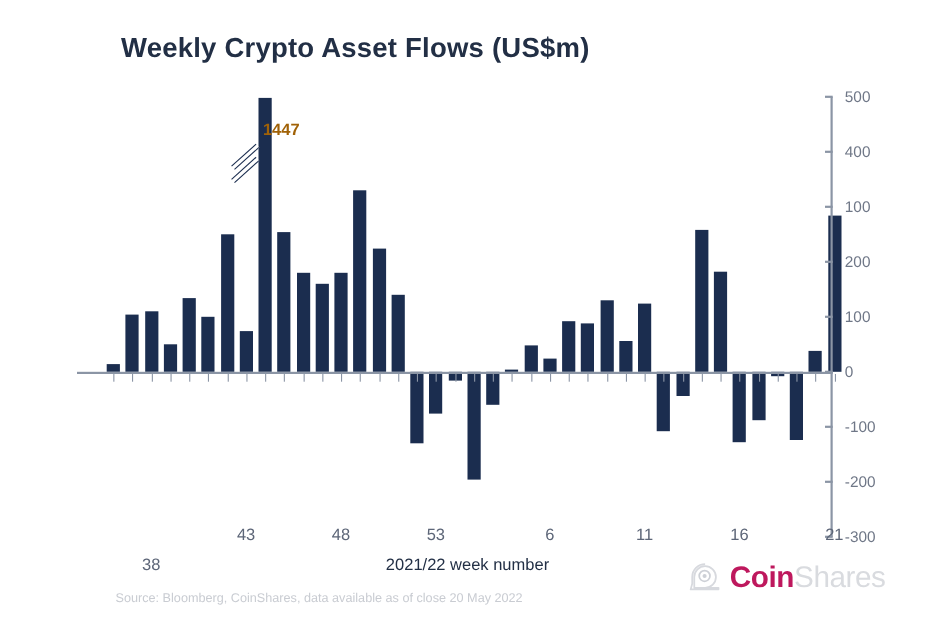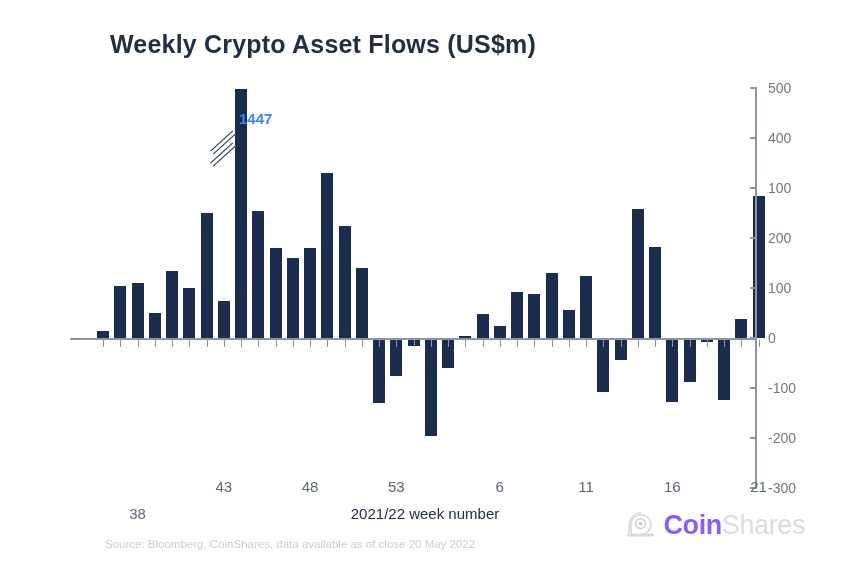--- a/index.html
+++ b/index.html
@@ -89,21 +89,21 @@
     font-size:15px;
     color:#222f45;
   }
 
   
   .annotation-value{
     position:absolute;
     left:239px; top:110px;
     font-size:15px;
     font-weight:600;
-    color:#3b82f6;
+    color:#a16207;
     white-space:nowrap;
   }
   .break-mark{
     position:absolute;
     left:206px; top:128px;
     width:36px;height:38px;
   }
   .break-mark i{
     position:absolute;
     display:block;
@@ -124,21 +124,21 @@
     color:#c9ccd2;
     white-space:nowrap;
   }
   .logo{
     position:absolute;
     right:45px; top:510px;
     display:flex;align-items:center;gap:7px;
   }
   .logo-mark{width:30px;height:30px;display:block;}
   .logo-text{font-size:27px;letter-spacing:-.4px;line-height:1;}
-  .logo-text .b{font-weight:700;color:#8b5cf6;}
+  .logo-text .b{font-weight:700;color:#be185d;}
   .logo-text .l{font-weight:400;color:#d9dbdf;}
 </style>
 </head>
 <body>
 
 <div id="chart-root">
 
   <div class="chart-title">Weekly Crypto Asset Flows (US$m)</div>
 
   <div class="plot">

